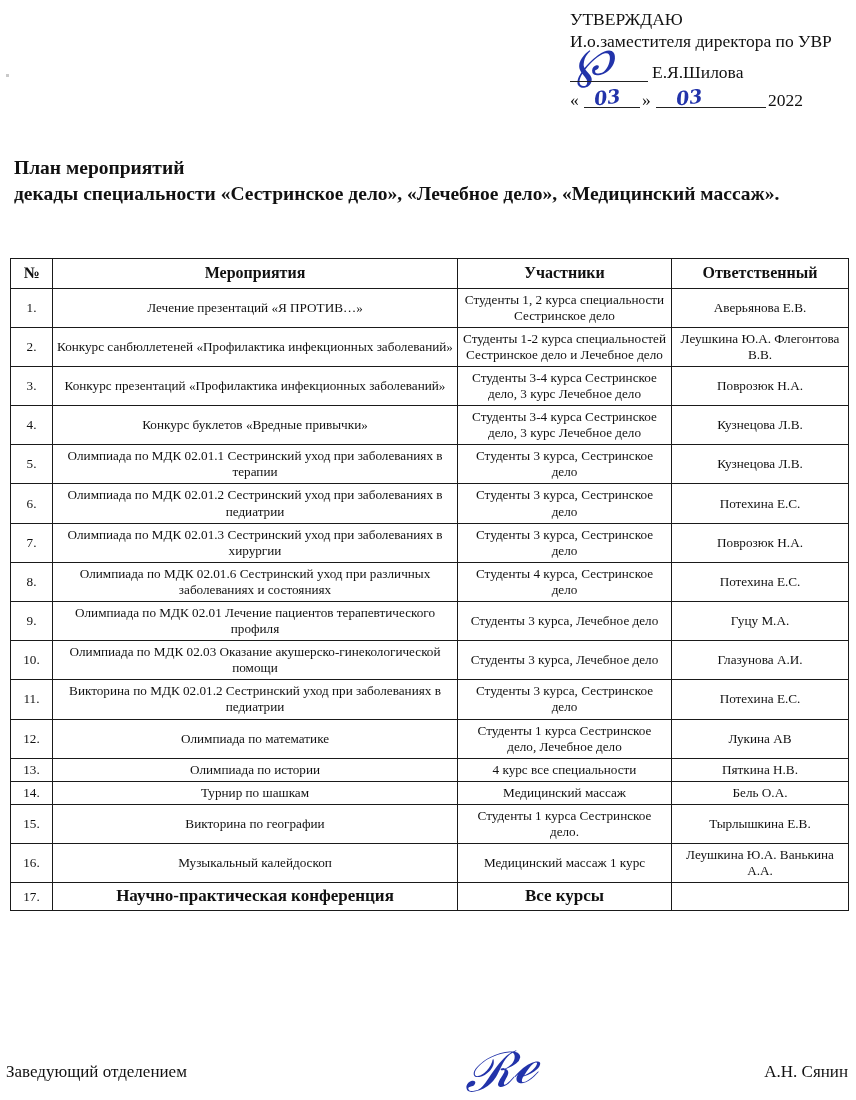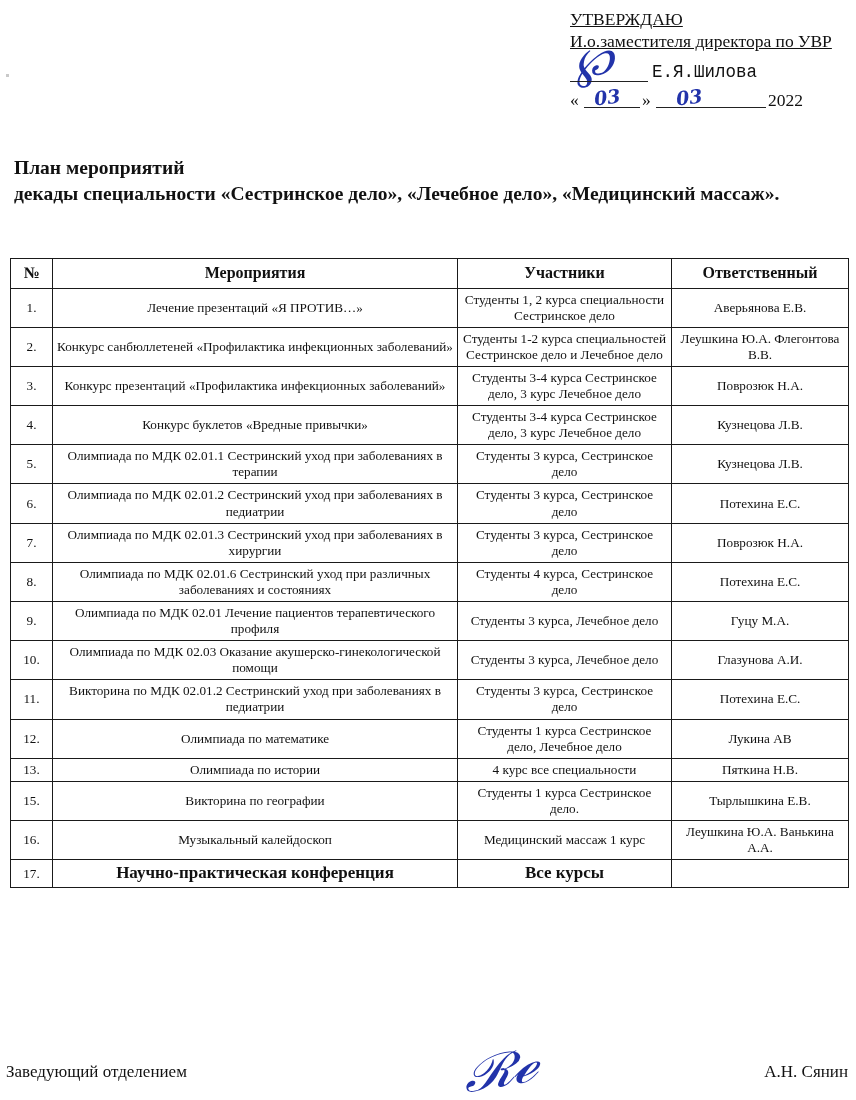--- a/index.html
+++ b/index.html
@@ -27,40 +27,38 @@
   .approval {
     position: absolute;
     left: 570px;
     top: 8px;
     width: 286px;
     font-size: 17.5px;
     line-height: 1.28;
   }
   .approval-line {
     white-space: pre-wrap;
-    text-decoration: underline;
   }
   .sig-row {
     position: relative;
     height: 24px;
     margin-top: 8px;
   }
   .sig-underline {
     position: absolute;
     left: 0;
     top: 20px;
     width: 78px;
     border-bottom: 1.2px solid #222;
   }
   .sig-name {
     position: absolute;
     left: 82px;
     top: 0;
     font-size: 17.5px;
-    font-family: Liberation Mono, monospace;
   }
   .date-row {
     position: relative;
     height: 26px;
     margin-top: 2px;
     font-size: 17.5px;
   }
   .date-q1 { position: absolute; left: 0; top: 2px; }
   .date-blank1 {
     position: absolute; left: 14px; top: 20px; width: 56px;
@@ -319,20 +317,26 @@
           <td class="part">Студенты 1 курса Сестринское дело, Лечебное дело</td>
           <td class="resp">Лукина АВ</td>
         </tr>
         <tr>
           <td class="num">13.</td>
           <td class="event">Олимпиада по истории</td>
           <td class="part">4 курс все специальности</td>
           <td class="resp">Пяткина Н.В.</td>
         </tr>
         <tr>
+          <td class="num">14.</td>
+          <td class="event">Турнир по шашкам</td>
+          <td class="part">Медицинский массаж</td>
+          <td class="resp">Бель О.А.</td>
+        </tr>
+        <tr>
           <td class="num">15.</td>
           <td class="event">Викторина по географии</td>
           <td class="part">Студенты 1 курса Сестринское дело.</td>
           <td class="resp">Тырлышкина Е.В.</td>
         </tr>
         <tr>
           <td class="num">16.</td>
           <td class="event">Музыкальный калейдоскоп</td>
           <td class="part">Медицинский массаж 1 курс</td>
           <td class="resp">Леушкина Ю.А. Ванькина А.А.</td>

